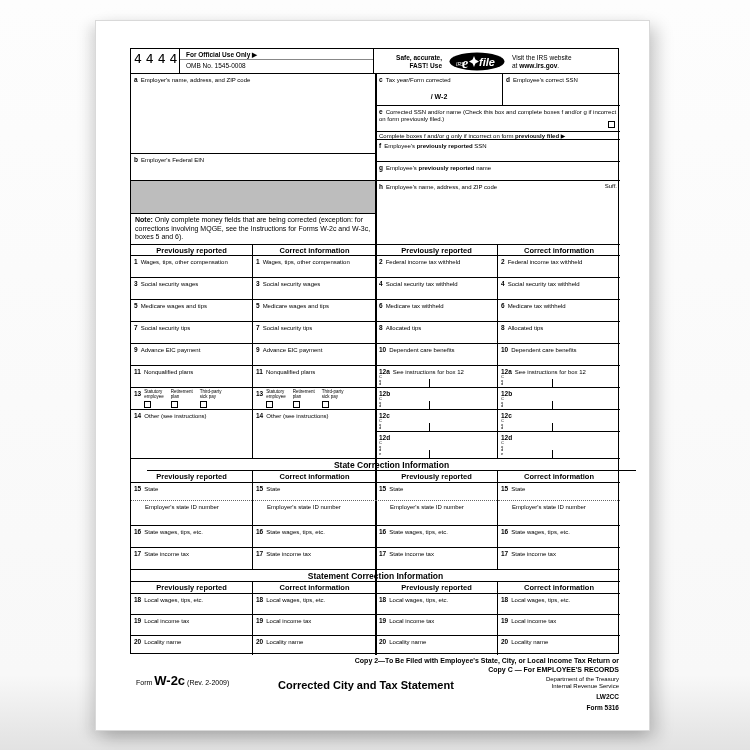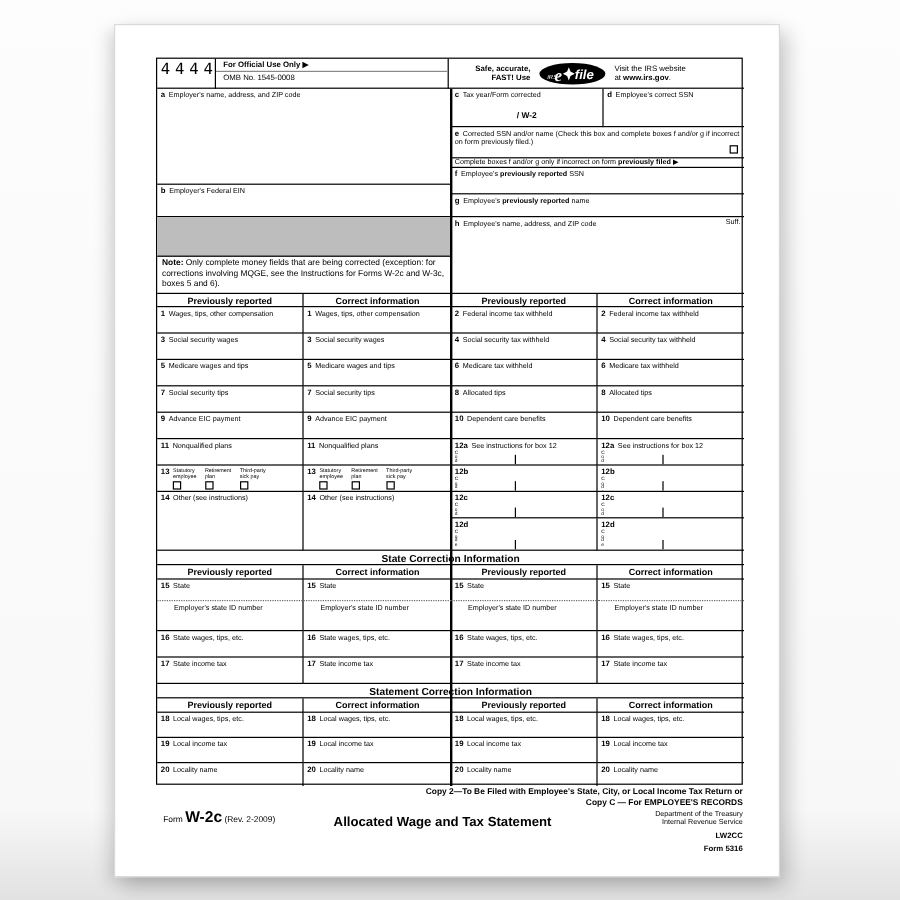--- a/index.html
+++ b/index.html
@@ -174,21 +174,21 @@
             <span>o</span>
             <span>d</span>
             <span>e</span>
           </div><div class="middiv"></div></div>
         <div class="cell noR" style="left: 367px; top: 383px; width: 122px; height: 27px;"><span class="n">12d</span><div class="codecol">
             <span>C</span>
             <span>o</span>
             <span>d</span>
             <span>e</span>
           </div><div class="middiv"></div></div>
-        <div class="cell sect noR" style="left: 0px; top: 410px; width: 489px; height: 12px;"><span>State Correction Information</span></div>
+        <div class="cell sect noR" style="left: 16px; top: 410px; width: 489px; height: 12px;"><span>State Correction Information</span></div>
         <div class="cell hd" style="left: 0px; top: 422px; width: 122px; height: 12px;"><span>Previously reported</span></div>
         <div class="cell hd noR" style="left: 122px; top: 422px; width: 123px; height: 12px;"><span>Correct information</span></div>
         <div class="cell hd" style="left: 245px; top: 422px; width: 122px; height: 12px;"><span>Previously reported</span></div>
         <div class="cell hd noR" style="left: 367px; top: 422px; width: 122px; height: 12px;"><span>Correct information</span></div>
         <div class="cell" style="left: 0px; top: 434px; width: 122px; height: 43px;"><span class="n">15</span><span>State</span><div class="dotted"></div><span class="subid">Employer's state ID number</span></div>
         <div class="cell noR" style="left: 122px; top: 434px; width: 123px; height: 43px;"><span class="n">15</span><span>State</span><div class="dotted"></div><span class="subid">Employer's state ID number</span></div>
         <div class="cell" style="left: 245px; top: 434px; width: 122px; height: 43px;"><span class="n">15</span><span>State</span><div class="dotted"></div><span class="subid">Employer's state ID number</span></div>
         <div class="cell noR" style="left: 367px; top: 434px; width: 122px; height: 43px;"><span class="n">15</span><span>State</span><div class="dotted"></div><span class="subid">Employer's state ID number</span></div>
         <div class="cell" style="left: 0px; top: 477px; width: 122px; height: 22px;"><span class="n">16</span><span>State wages, tips, etc.</span></div>
         <div class="cell noR" style="left: 122px; top: 477px; width: 123px; height: 22px;"><span class="n">16</span><span>State wages, tips, etc.</span></div>
@@ -215,21 +215,21 @@
         <div class="cell noR noB" style="left: 122px; top: 587px; width: 123px; height: 19px;"><span class="n">20</span><span>Locality name</span></div>
         <div class="cell noB" style="left: 245px; top: 587px; width: 122px; height: 19px;"><span class="n">20</span><span>Locality name</span></div>
         <div class="cell noR noB" style="left: 367px; top: 587px; width: 122px; height: 19px;"><span class="n">20</span><span>Locality name</span></div>
       </div>
 
     <div class="ft" style="left:40px;top:652px;">
       <span>Form</span>
       <span style="font-size:13px;font-weight:bold;">W-2c</span>
       <span>(Rev. 2-2009)</span>
     </div>
-    <div class="ft bold" style="left:182px;top:658px;font-size:11px;">Allocated Wage and Tax Statement</div>
+    <div class="ft bold" style="left:182px;top:658px;font-size:11px;">Corrected City and Tax Statement</div>
     <div class="ft bold" style="right:30px;top:636px;">Copy 2—To Be Filed with Employee's State, City, or Local Income Tax Return  or</div>
     <div class="ft bold" style="right:30px;top:645px;">Copy C — For EMPLOYEE'S RECORDS</div>
     <div class="ft" style="right:30px;top:655px;font-size:6px;">Department of the Treasury</div>
     <div class="ft" style="right:30px;top:662px;font-size:6px;">Internal Revenue Service</div>
     <div class="ft bold" style="right:30px;top:672px;font-size:6.5px;">LW2CC</div>
     <div class="ft bold" style="right:30px;top:683px;font-size:6.5px;">Form 5316</div>
   </div>
 </div>
 
 </body></html>

